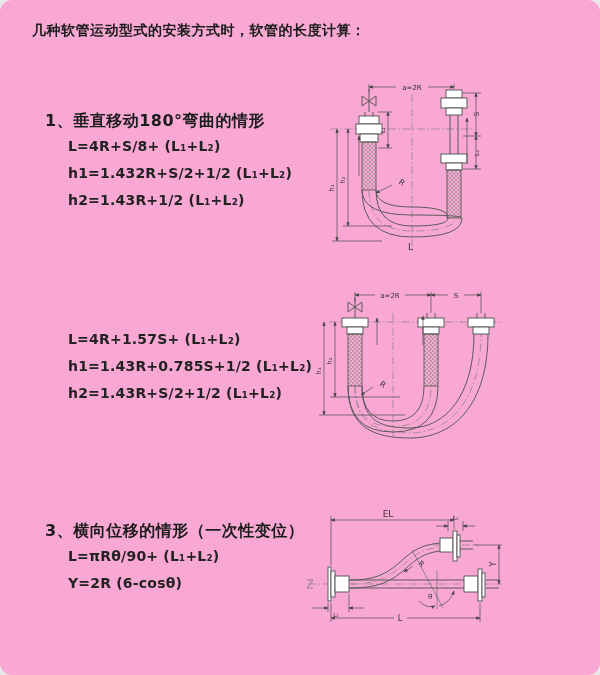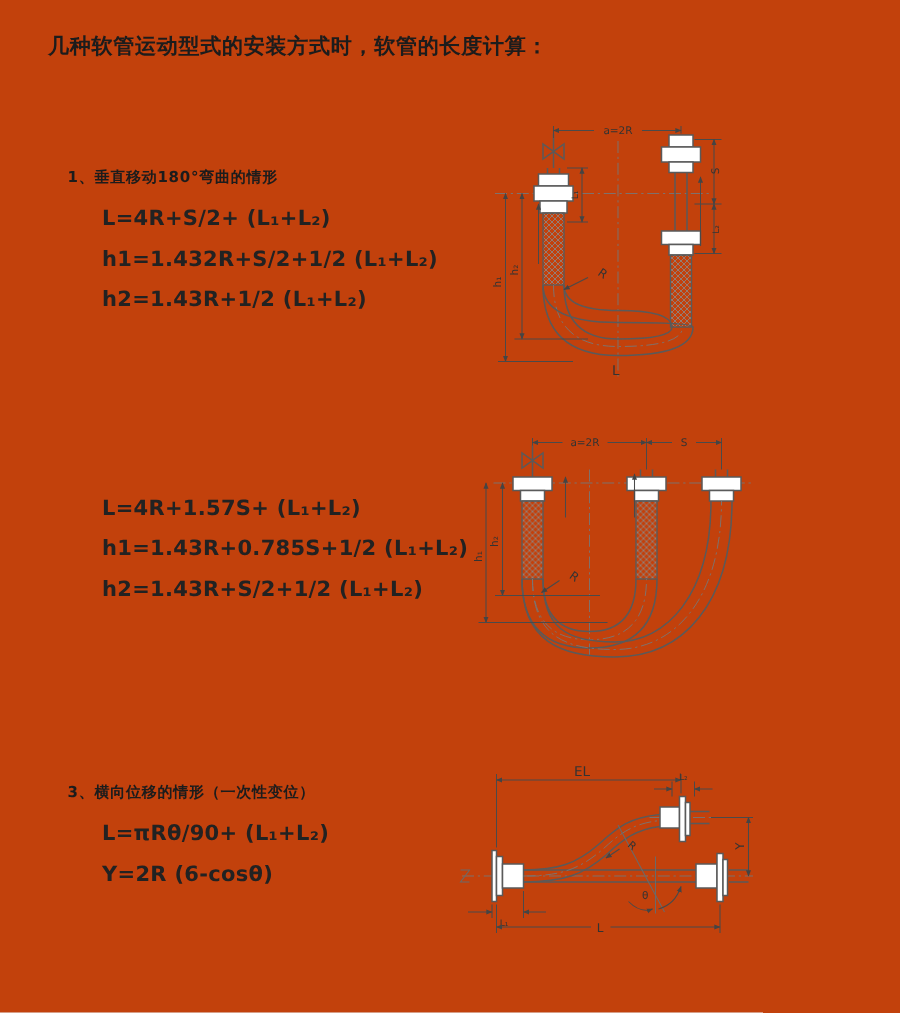--- a/index.html
+++ b/index.html
@@ -1,21 +1,21 @@
 <!DOCTYPE html>
 <html><head>
 <meta charset="utf-8">
 <style>
   html,body{margin:0;padding:0;background:#e8e8e8;}
   .page{
-    position:relative;width:600px;height:675px;background:#c2410c;overflow:hidden;
-    font-family:"DejaVu Sans","Liberation Sans",sans-serif;color:#1c1c1c;
+    position:relative;width:600px;height:675px;background:#f9a8d4;overflow:hidden;
+    font-family:"DejaVu Sans","Liberation Sans",sans-serif;color:#1c1c1c;border-radius:12px;
   }
   .doc-title{position:absolute;left:32px;top:22px;font-size:14px;font-weight:bold;letter-spacing:.5px;}
-  .sec-heading{position:absolute;left:45px;font-size:10px;font-weight:bold;letter-spacing:.5px;}
+  .sec-heading{position:absolute;left:45px;font-size:16px;font-weight:bold;letter-spacing:.5px;}
   .formula{position:absolute;left:68px;font-size:14px;font-weight:600;letter-spacing:.2px;color:#222;}
   svg.diagram{position:absolute;}
   svg .ln{stroke:#5a5a5a;stroke-width:1;fill:none;}
   svg .thin{stroke:#6a6a6a;stroke-width:.7;fill:none;}
   svg .dim{stroke:#4a4a4a;stroke-width:.7;fill:none;}
   svg .cl{stroke:#777;stroke-width:.6;fill:none;stroke-dasharray:8 2.5 1.5 2.5;}
   svg .braid{fill:url(#d1h);stroke:#5a5a5a;stroke-width:.9;}
   svg .braid2{fill:url(#d2h);stroke:#5a5a5a;stroke-width:.9;}
   svg .blk{fill:#ffffff;stroke:#5a5a5a;stroke-width:1;}
   svg text{fill:#333;font-family:"DejaVu Sans","Liberation Sans",sans-serif;}
@@ -25,21 +25,21 @@
   svg .lbl9{font-size:9px;}
 </style>
 </head>
 <body>
 
 <div class="page">
 
   <div class="doc-title">几种软管运动型式的安装方式时，软管的长度计算：</div>
 
   <div class="sec-heading" style="top:111px">1、垂直移动180°弯曲的情形</div>
-  <div class="formula" style="top:138px">L=4R+S/2+ (L₁+L₂)</div>
+  <div class="formula" style="top:138px">L=4R+S/8+ (L₁+L₂)</div>
   <div class="formula" style="top:165px">h1=1.432R+S/2+1/2 (L₁+L₂)</div>
   <div class="formula" style="top:192px">h2=1.43R+1/2 (L₁+L₂)</div>
 
   <div class="formula" style="top:331px">L=4R+1.57S+ (L₁+L₂)</div>
   <div class="formula" style="top:358px">h1=1.43R+0.785S+1/2 (L₁+L₂)</div>
   <div class="formula" style="top:385px">h2=1.43R+S/2+1/2 (L₁+L₂)</div>
 
   <div class="sec-heading" style="top:521px">3、横向位移的情形（一次性变位）</div>
   <div class="formula" style="top:548px">L=πRθ/90+ (L₁+L₂)</div>
   <div class="formula" style="top:575px">Y=2R (6-cosθ)</div>

